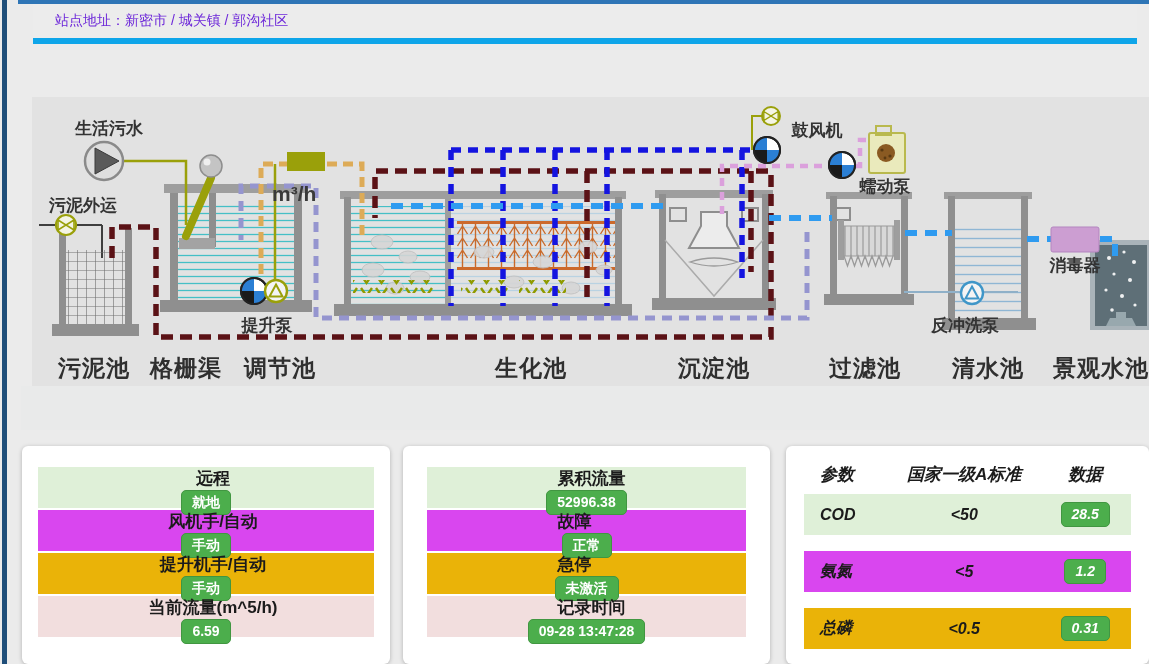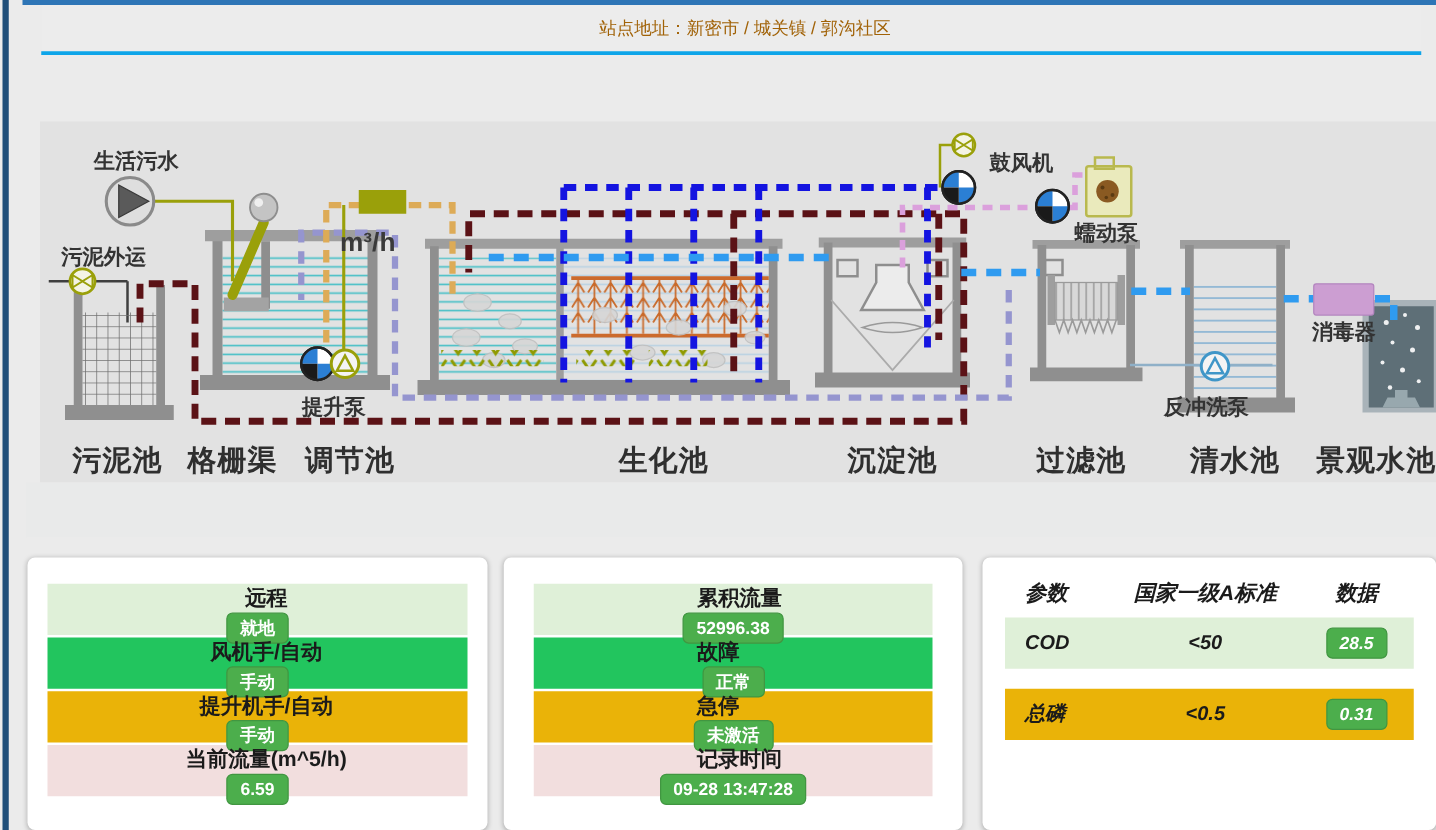--- a/index.html
+++ b/index.html
@@ -6,23 +6,23 @@
   body{
     width:1149px;height:664px;position:relative;overflow:hidden;
     background:#ebebeb;
     font-family:"Liberation Sans","DejaVu Sans",sans-serif;
     color:#222;
   }
   .left-stripe{position:absolute;left:2px;top:0;bottom:0;width:5px;background:#1f4e79;}
   .top-bar{position:absolute;left:18px;top:0;width:1131px;height:4px;background:#2e75b6;}
   .header-strip{
     position:absolute;left:33px;top:4px;width:1104px;height:40px;
-    background:#ececec;border-bottom:3px solid #0ea5e9;
+    background:#ececec;border-bottom:6px solid #0ea5e9;
     display:flex;align-items:center;padding-left:22px;box-sizing:border-box;
-    font-size:14px;color:#a16207;justify-content:center;
+    font-size:14px;color:#6d28d9;
   }
   .diagram-wrap{position:absolute;left:14px;top:97px;width:1149px;height:333px;}
   svg{display:block;}
   svg text{font-family:"Liberation Sans","DejaVu Sans",sans-serif;}
   .lbl-big{font-size:23px;font-weight:bold;fill:#2f2f2f;letter-spacing:1px;}
   .lbl-sm{font-size:17px;font-weight:bold;fill:#333;}
   .lbl-unit{font-size:21px;font-weight:bold;fill:#3a3a3a;}
 
   .card{
     position:absolute;top:446px;height:218px;background:#fff;border-radius:6px;
@@ -30,21 +30,21 @@
   }
   #card-control{left:22px;width:368px;padding:21px 16px;}
   #card-status{left:403px;width:367px;padding:21px 24px;}
   #card-quality{left:786px;width:363px;padding:10px 18px;font-style:italic;}
 
   .trow{
     display:flex;align-items:center;height:41px;margin-bottom:2px;
     font-size:17px;font-weight:bold;color:#1b1b1b;box-sizing:border-box;flex-direction:column;
   }
   .success{background:#dff0d8;}
-  .info{background:#22c55e;}
+  .info{background:#d946ef;}
   .warning{background:#eab308;}
   .danger{background:#f2dede;}
   .badge{
     display:inline-block;background:#4cae4c;border:1px solid #419641;border-radius:5px;
     color:#fff;font-size:14px;font-weight:bold;padding:4px 10px;line-height:1.1;white-space:nowrap;
   }
   #card-control .lbl{flex:1;padding-left:14px;}
   #card-control .val{width:104px;display:flex;justify-content:center;}
   #card-status .lbl{width:42%;padding-left:14px;box-sizing:border-box;margin-left:48px;}
   #card-status .val{flex:1;}
@@ -312,18 +312,23 @@
   <div class="qhead">
     <span class="qc1">参数</span>
     <span class="qc2">国家一级A标准</span>
     <span class="qc3">数据</span>
   </div>
   <div class="qrow success">
     <span class="qc1">COD</span>
     <span class="qc2">&lt;50</span>
     <span class="qc3"><span class="badge">28.5</span></span>
   </div>
+  <div class="qrow info">
+    <span class="qc1">氨氮</span>
+    <span class="qc2">&lt;5</span>
+    <span class="qc3"><span class="badge">1.2</span></span>
+  </div>
   <div class="qrow warning">
     <span class="qc1">总磷</span>
     <span class="qc2">&lt;0.5</span>
     <span class="qc3"><span class="badge">0.31</span></span>
   </div>
 </div>
 
 </body></html>

